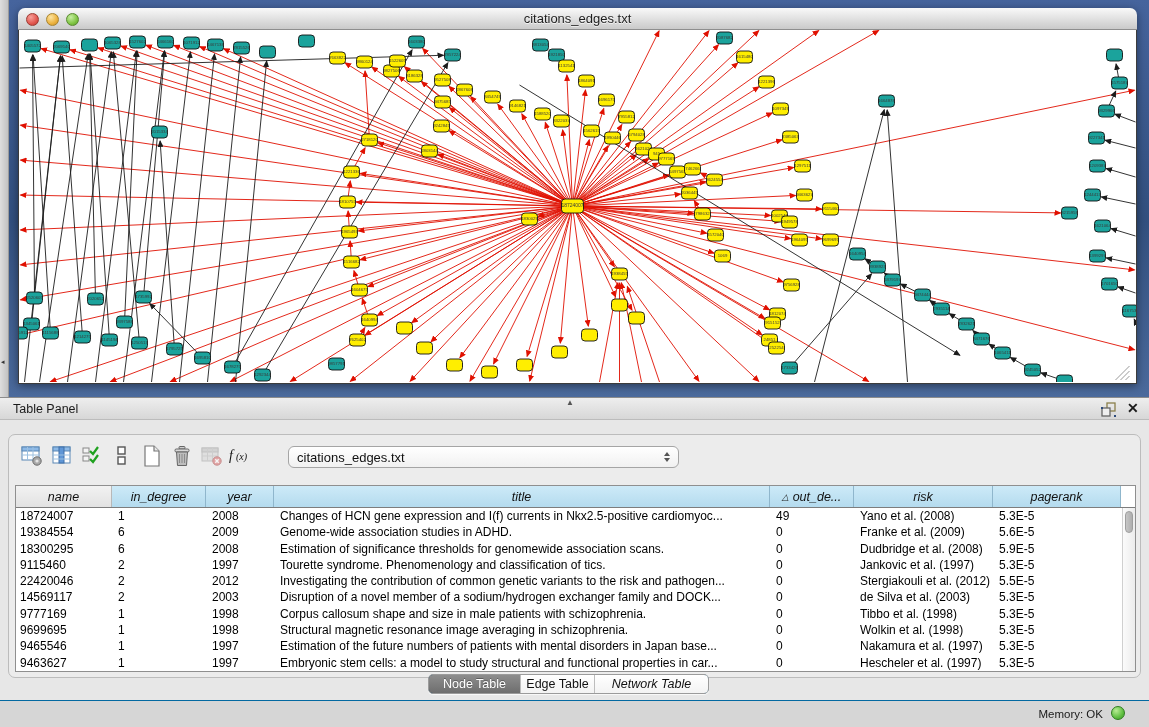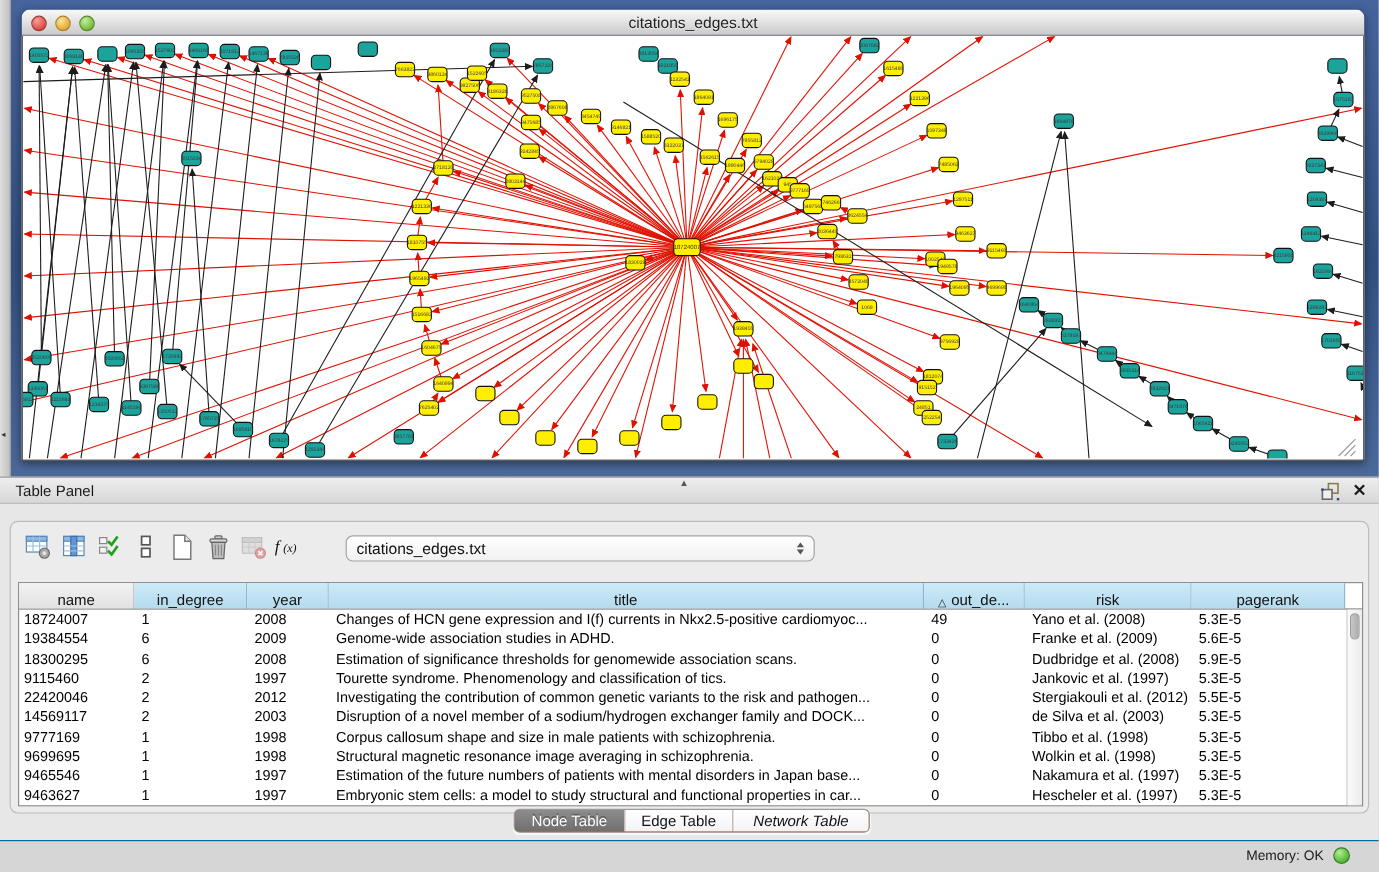--- a/index.html
+++ b/index.html
@@ -50,35 +50,35 @@
   .combo-arrows { margin-left:auto; display:flex; flex-direction:column; gap:2px; }
   .combo-arrows i { width:0; height:0; border-left:3.5px solid transparent; border-right:3.5px solid transparent; display:block; }
   .combo-arrows i.up { border-bottom:4px solid #555; }
   .combo-arrows i.dn { border-top:4px solid #555; }
 
   
   .tbl { position:absolute; left:6px; top:50px; width:1121px; height:187px; background:#fff; border:1px solid #8f8f8f; }
   .thead { display:grid; grid-template-columns:96px 94px 68px 496px 84px 139px 128px; height:22px;
     border-bottom:1px solid #7d7d7d; }
   .th { background:linear-gradient(#cdeaf8,#b4dbee); border-right:1px solid #8fb6cc; font-size:12.5px; color:#111;
-    display:flex; align-items:flex-end; justify-content:center; overflow:hidden; white-space:nowrap; }
+    display:flex; align-items:center; justify-content:center; overflow:hidden; white-space:nowrap;font-style:italic; }
   .th.plain { background:linear-gradient(#f2f2f2,#e2e2e2); border-right:1px solid #b8b8b8; }
   .th .sort { font-size:9px; margin-right:4px; color:#222; }
   .tbody { position:absolute; left:0; top:22px; right:13px; bottom:0; display:grid; grid-auto-rows:16.3px; overflow:hidden; }
   .tr { display:grid; grid-template-columns:96px 94px 68px 496px 84px 139px 130px; }
   .td { font-size:12px; color:#000; line-height:16.3px; white-space:nowrap; overflow:hidden; padding-left:6px; }
   .td.c0 { padding-left:4px; }
   .vscroll { position:absolute; right:0; top:22px; bottom:0; width:13px;
     background:linear-gradient(90deg,#fbfbfb,#ececec); border-left:1px solid #d0d0d0; }
   .vthumb { position:absolute; left:2px; top:3px; width:8px; height:22px; border-radius:4px;
     background:linear-gradient(90deg,#c6c6c6,#aeaeae); border:1px solid #9e9e9e; }
 
   
   .tabs { position:absolute; left:428px; top:674px; height:20px; display:flex; border:1px solid #9b9b9b;
-    border-radius:5px; overflow:hidden; background:#c2410c; box-shadow:0 1px 1px rgba(255,255,255,.8); }
+    border-radius:5px; overflow:hidden; background:#0c4a6e; box-shadow:0 1px 1px rgba(255,255,255,.8); }
   .tab { height:100%; display:flex; align-items:center; justify-content:center; font-size:12.5px; color:#111;
     background:linear-gradient(#ffffff,#f3f3f3); border-right:1px solid #bdbdbd; }
   .tab:last-child { border-right:none; }
   .tab.active { background:linear-gradient(#8d8d8d,#6e6e6e); color:#fff; text-shadow:0 -1px 0 rgba(0,0,0,.3); }
 
   
   .statusbar { position:absolute; left:0; top:700px; width:1149px; height:27px; background:#d6d6d6;
     border-top:1px solid #0369a1; }
   .mem-label { position:absolute; right:46px; top:7px; font-size:11.5px; color:#1a1a1a; }
   .mem-dot { position:absolute; right:24px; top:5px; width:14px; height:14px; border-radius:50%;
@@ -970,21 +970,21 @@
           </div>
         <div class="vscroll">
           <div class="vthumb"></div>
         </div>
       </div>
     </div>
   </div>
 
   <div class="tabs" id="tabs">
       <div class="tab active" style="width: 92px;">Node Table</div>
-      <div class="tab" style="width: 90px;">Edge Table</div>
+      <div class="tab" style="width: 74px;">Edge Table</div>
       <div class="tab" style="width: 113px; font-style: italic;">Network Table</div>
     </div>
 
   <div class="statusbar">
     <span class="mem-label">Memory: OK</span>
     <span class="mem-dot"></span>
   </div>
 
 </div>
 

